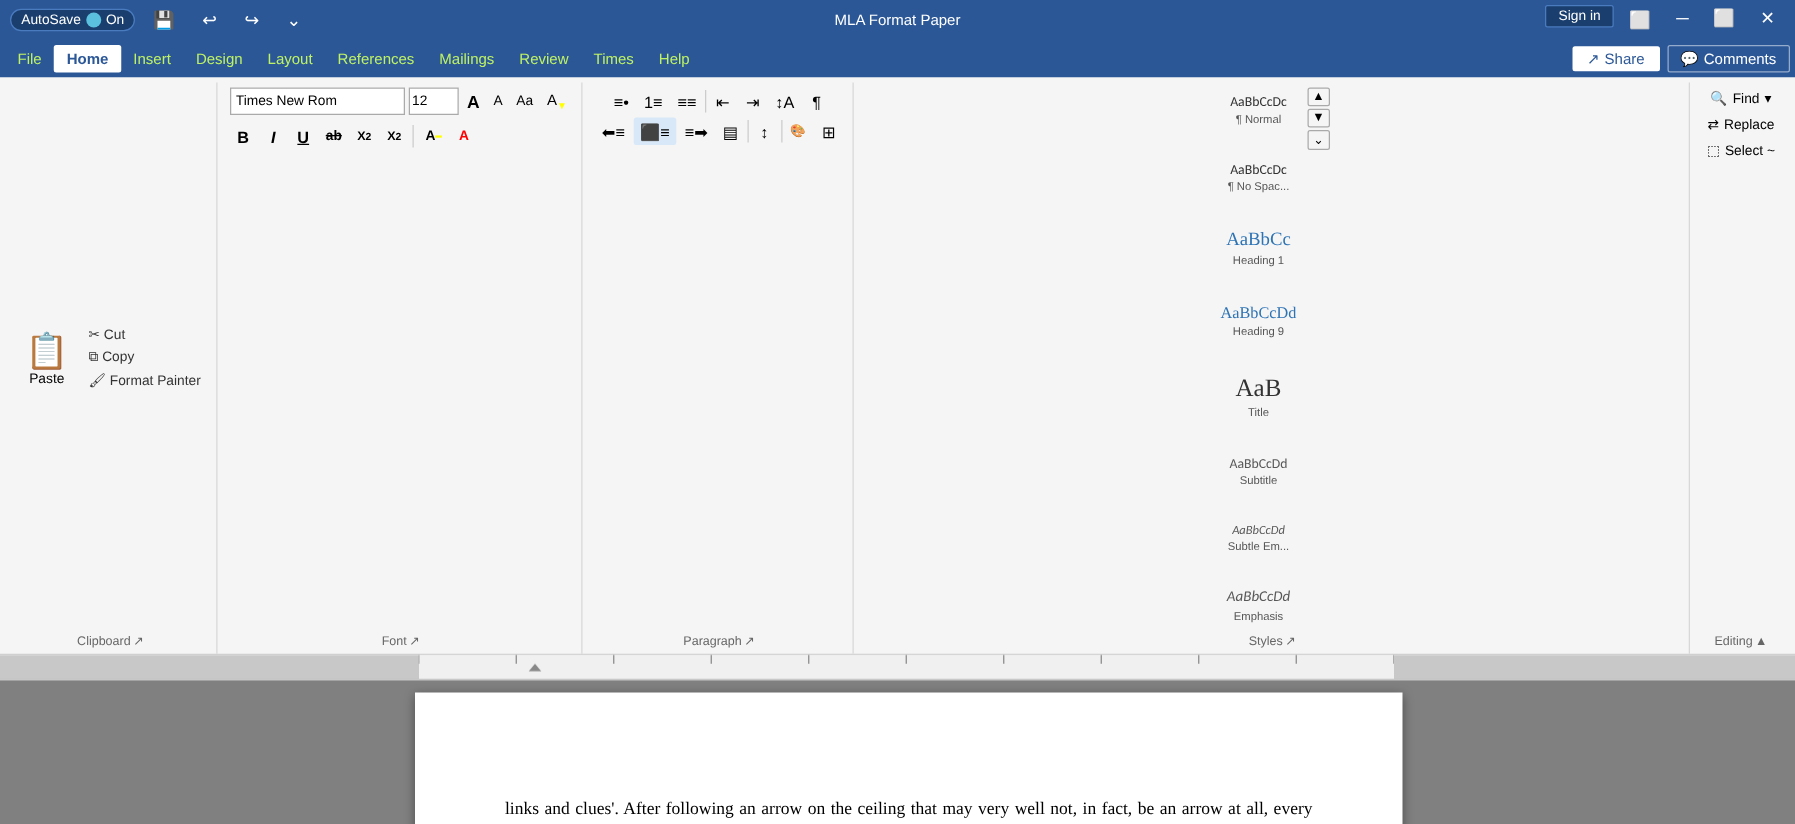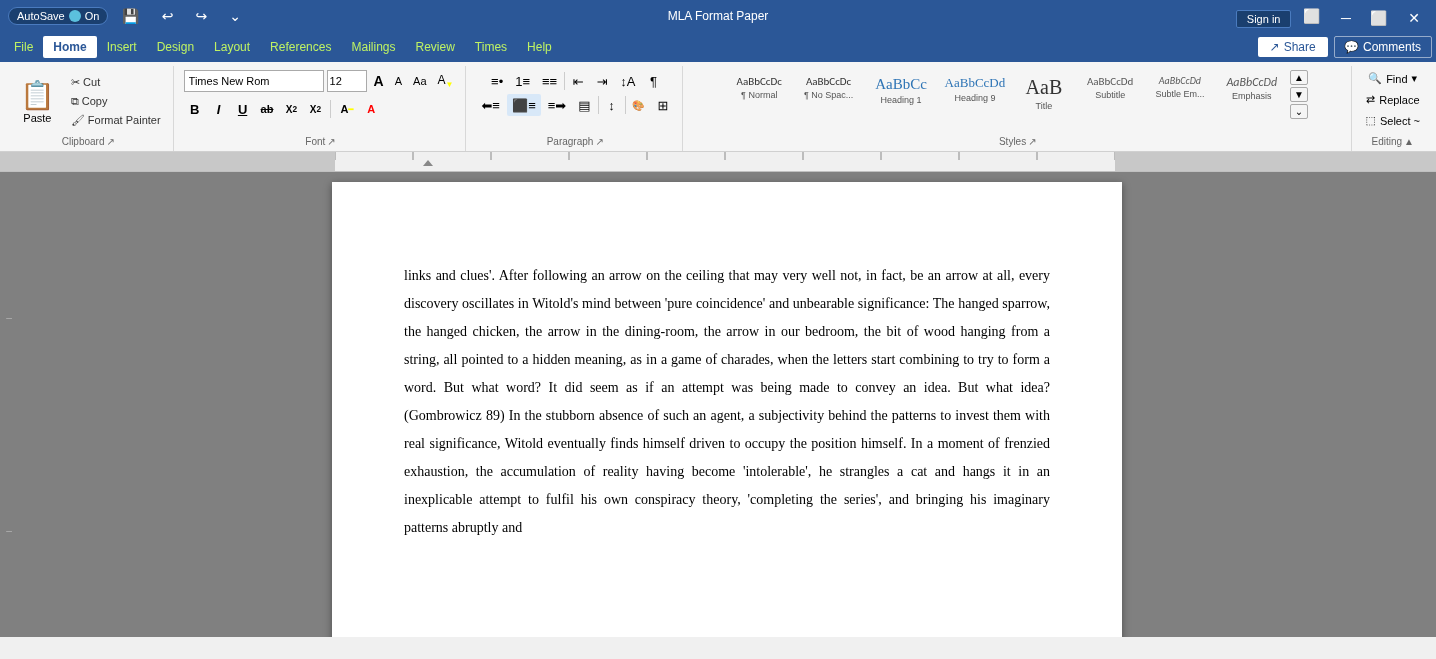--- a/index.html
+++ b/index.html
@@ -10,21 +10,21 @@
       background: #2b5797;
       color: white;
       display: flex;
       align-items: center;
       justify-content: space-between;
       height: 32px;
       padding: 0 8px;
     }
     .title-bar-left { display: flex; align-items: center; gap: 6px; }
     .title-bar-center { position: absolute; left: 50%; transform: translateX(-50%); font-size: 12px; color: white; }
-    .title-bar-right { display: flex; align-items: flex-end; gap: 4px; }
+    .title-bar-right { display: flex; align-items: flex-start; gap: 4px; }
     .autosave-toggle { background: #1a3f6f; border: 1px solid #4a7bbf; color: white; border-radius: 10px; padding: 2px 8px; font-size: 11px; display: flex; align-items: center; gap: 4px; }
     .toggle-dot { width: 12px; height: 12px; background: #5bc0de; border-radius: 50%; display: inline-block; }
     .title-btn { background: none; border: none; color: white; font-size: 14px; padding: 4px 8px; cursor: pointer; }
     .sign-in-btn { background: #1a3f6f; border: 1px solid #4a7bbf; color: white; padding: 2px 10px; font-size: 11px; cursor: pointer; border-radius: 2px; }
     .window-controls { display: flex; gap: 4px; }
     .win-btn { background: none; border: none; color: white; font-size: 14px; padding: 2px 8px; cursor: pointer; }
 
     
     .menu-bar {
       background: #2b5797;
@@ -81,21 +81,21 @@
     .font-row { display: flex; gap: 3px; align-items: center; margin-bottom: 3px; }
     .font-btns { display: flex; gap: 2px; align-items: center; }
     .fmt-btn { background: none; border: none; font-size: 13px; font-weight: bold; padding: 2px 5px; cursor: pointer; border-radius: 2px; min-width: 22px; height: 22px; display: flex; align-items: center; justify-content: center; }
     .grow-btn, .shrink-btn, .case-btn, .clear-btn { background: none; border: none; font-size: 12px; padding: 2px 4px; cursor: pointer; }
 
     
     .para-btns { display: flex; gap: 2px; align-items: center; }
     .para-btn { background: none; border: none; font-size: 13px; padding: 2px 5px; cursor: pointer; border-radius: 2px; min-width: 22px; height: 22px; display: flex; align-items: center; justify-content: center; }
 
     
-    .styles-gallery { display: flex; gap: 4px; align-items: flex-start; overflow: hidden; }
+    .styles-gallery { display: flex; gap: 19px; align-items: center; overflow: hidden; flex-direction: column; }
     .style-item { display: flex; flex-direction: column; align-items: center; padding: 4px 8px; border: 1px solid transparent; cursor: pointer; border-radius: 2px; min-width: 60px; max-width: 70px; }
     .style-preview { font-size: 16px; color: #333; line-height: 1.2; }
     .style-label { font-size: 9px; color: #555; text-align: center; margin-top: 2px; }
     .style-normal .style-preview { font-size: 12px; }
     .style-nospace .style-preview { font-size: 11px; }
     .style-h1 .style-preview { color: #2e74b5; font-size: 16px; }
     .style-h2 .style-preview { color: #2e74b5; font-size: 14px; }
     .style-title .style-preview { font-size: 20px; font-weight: 300; }
     .style-subtitle .style-preview { color: #595959; font-size: 12px; }
     .style-subemph .style-preview { color: #595959; font-style: italic; font-size: 11px; }

